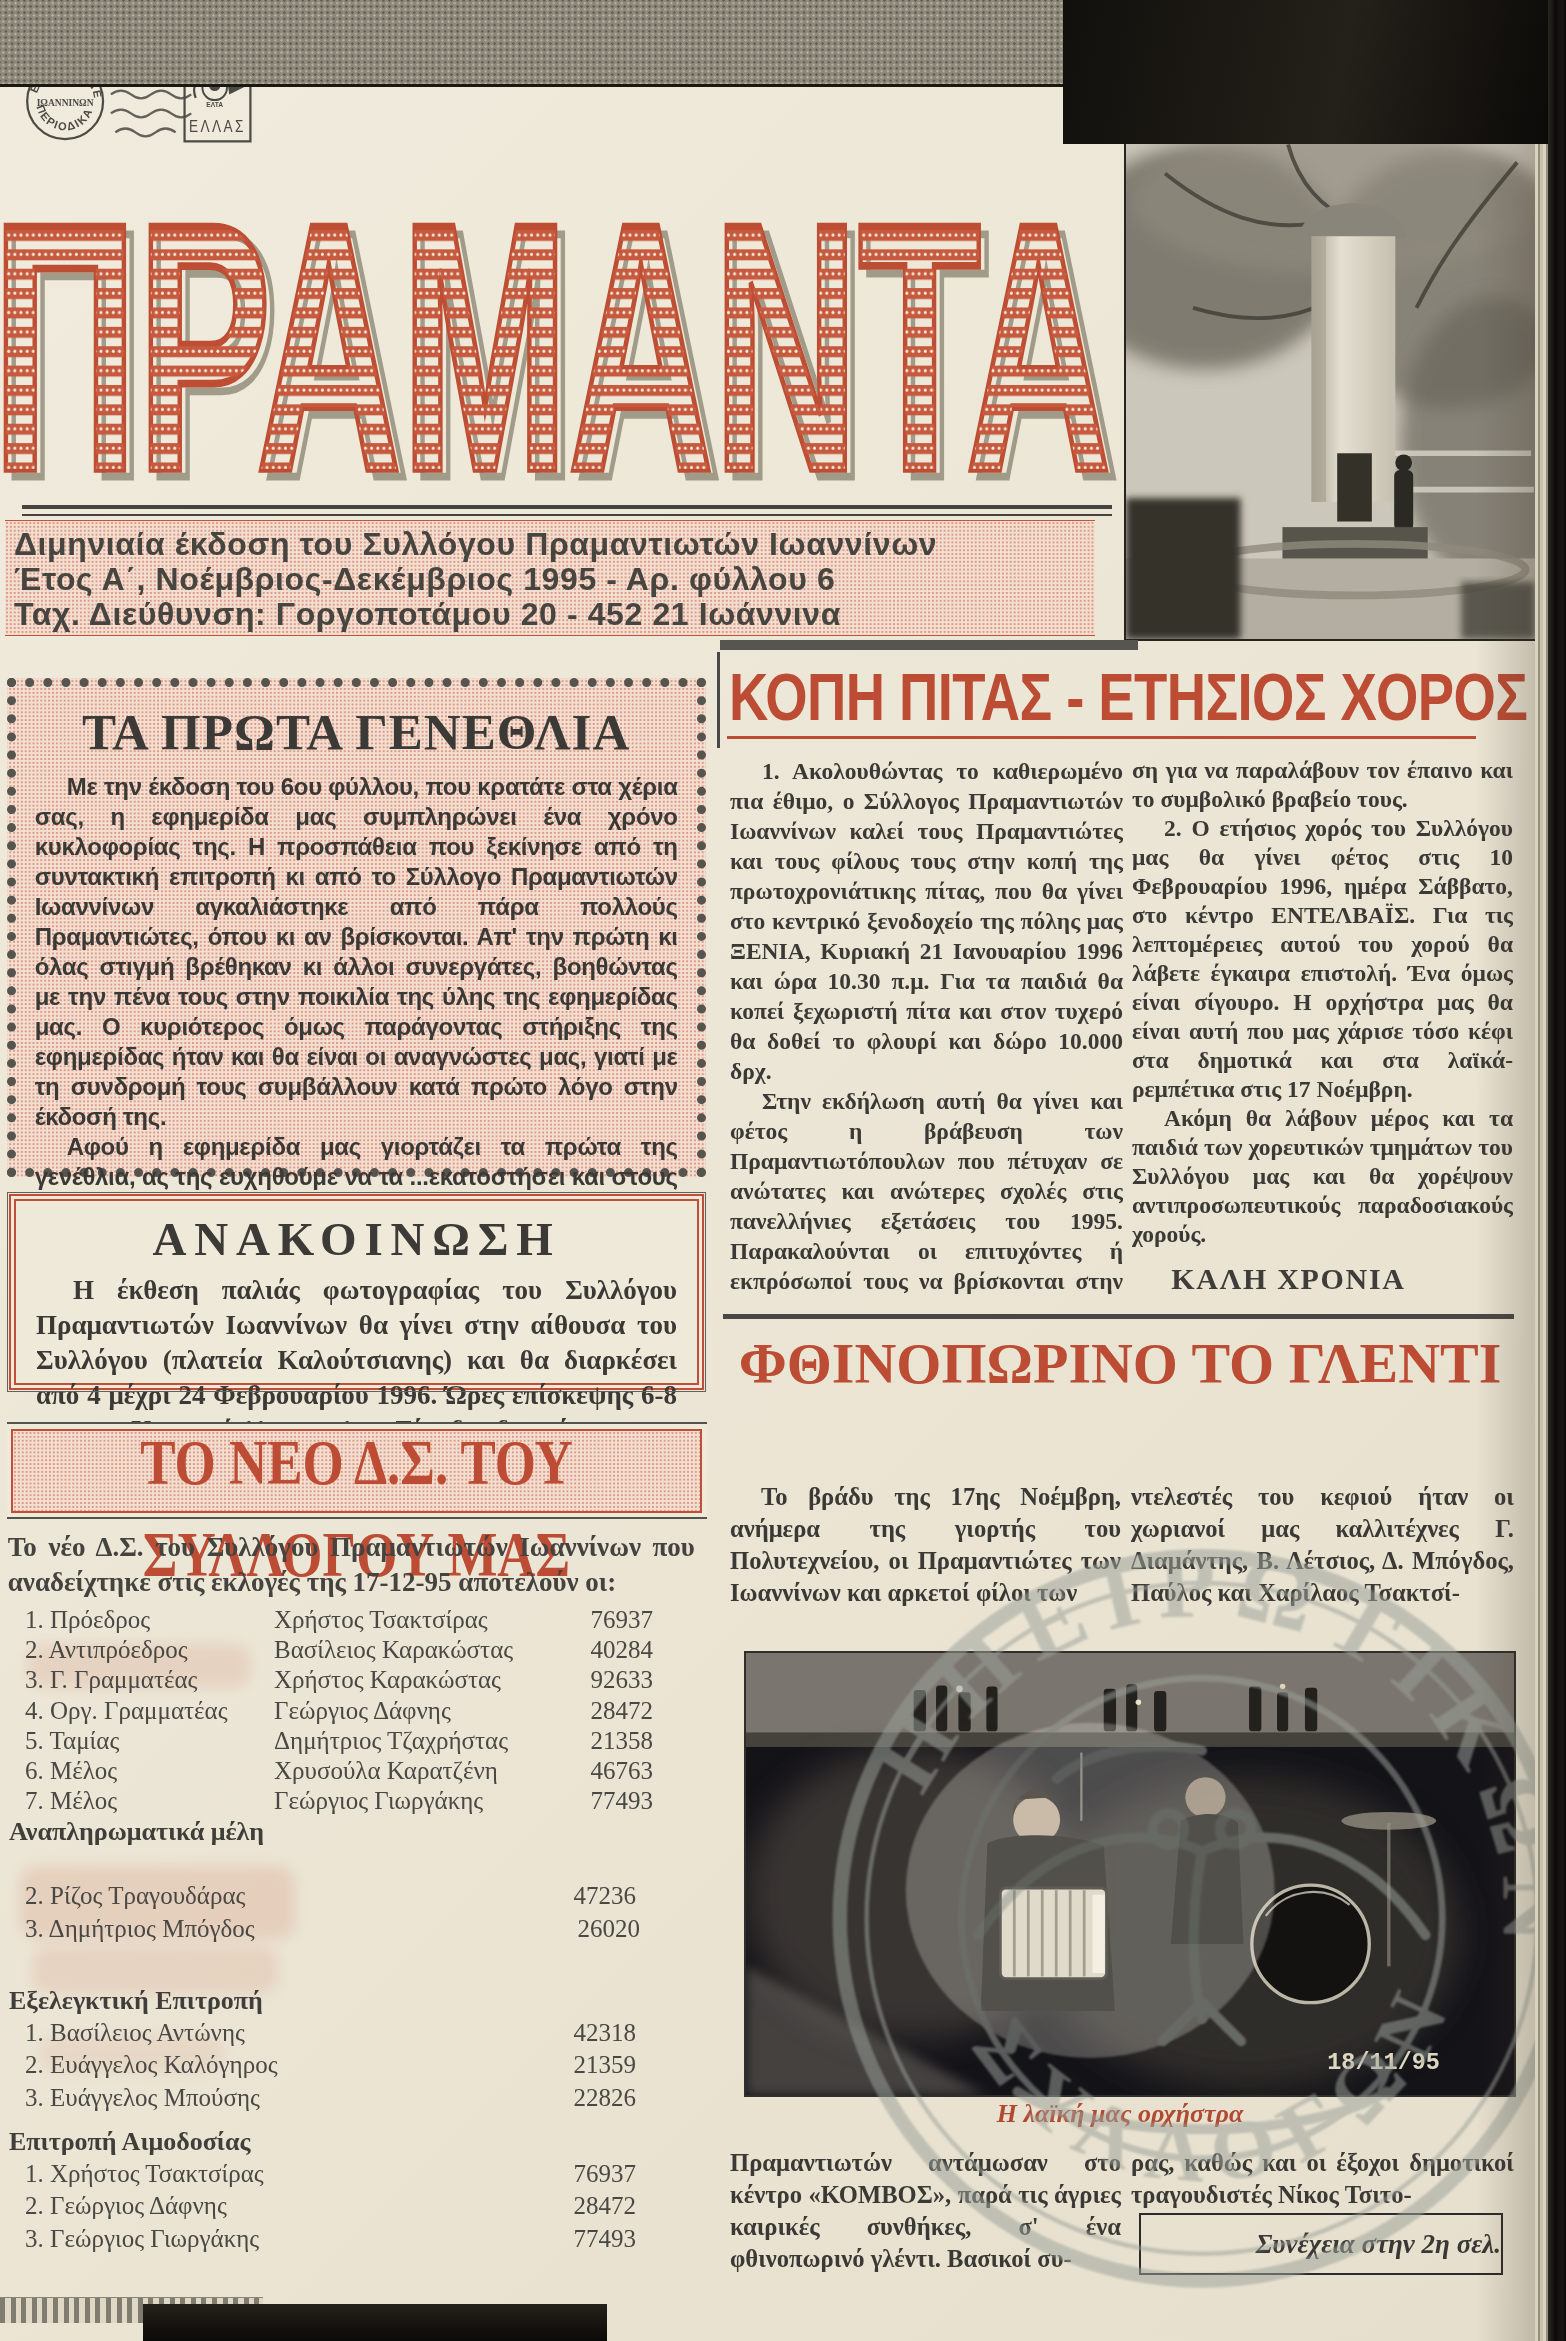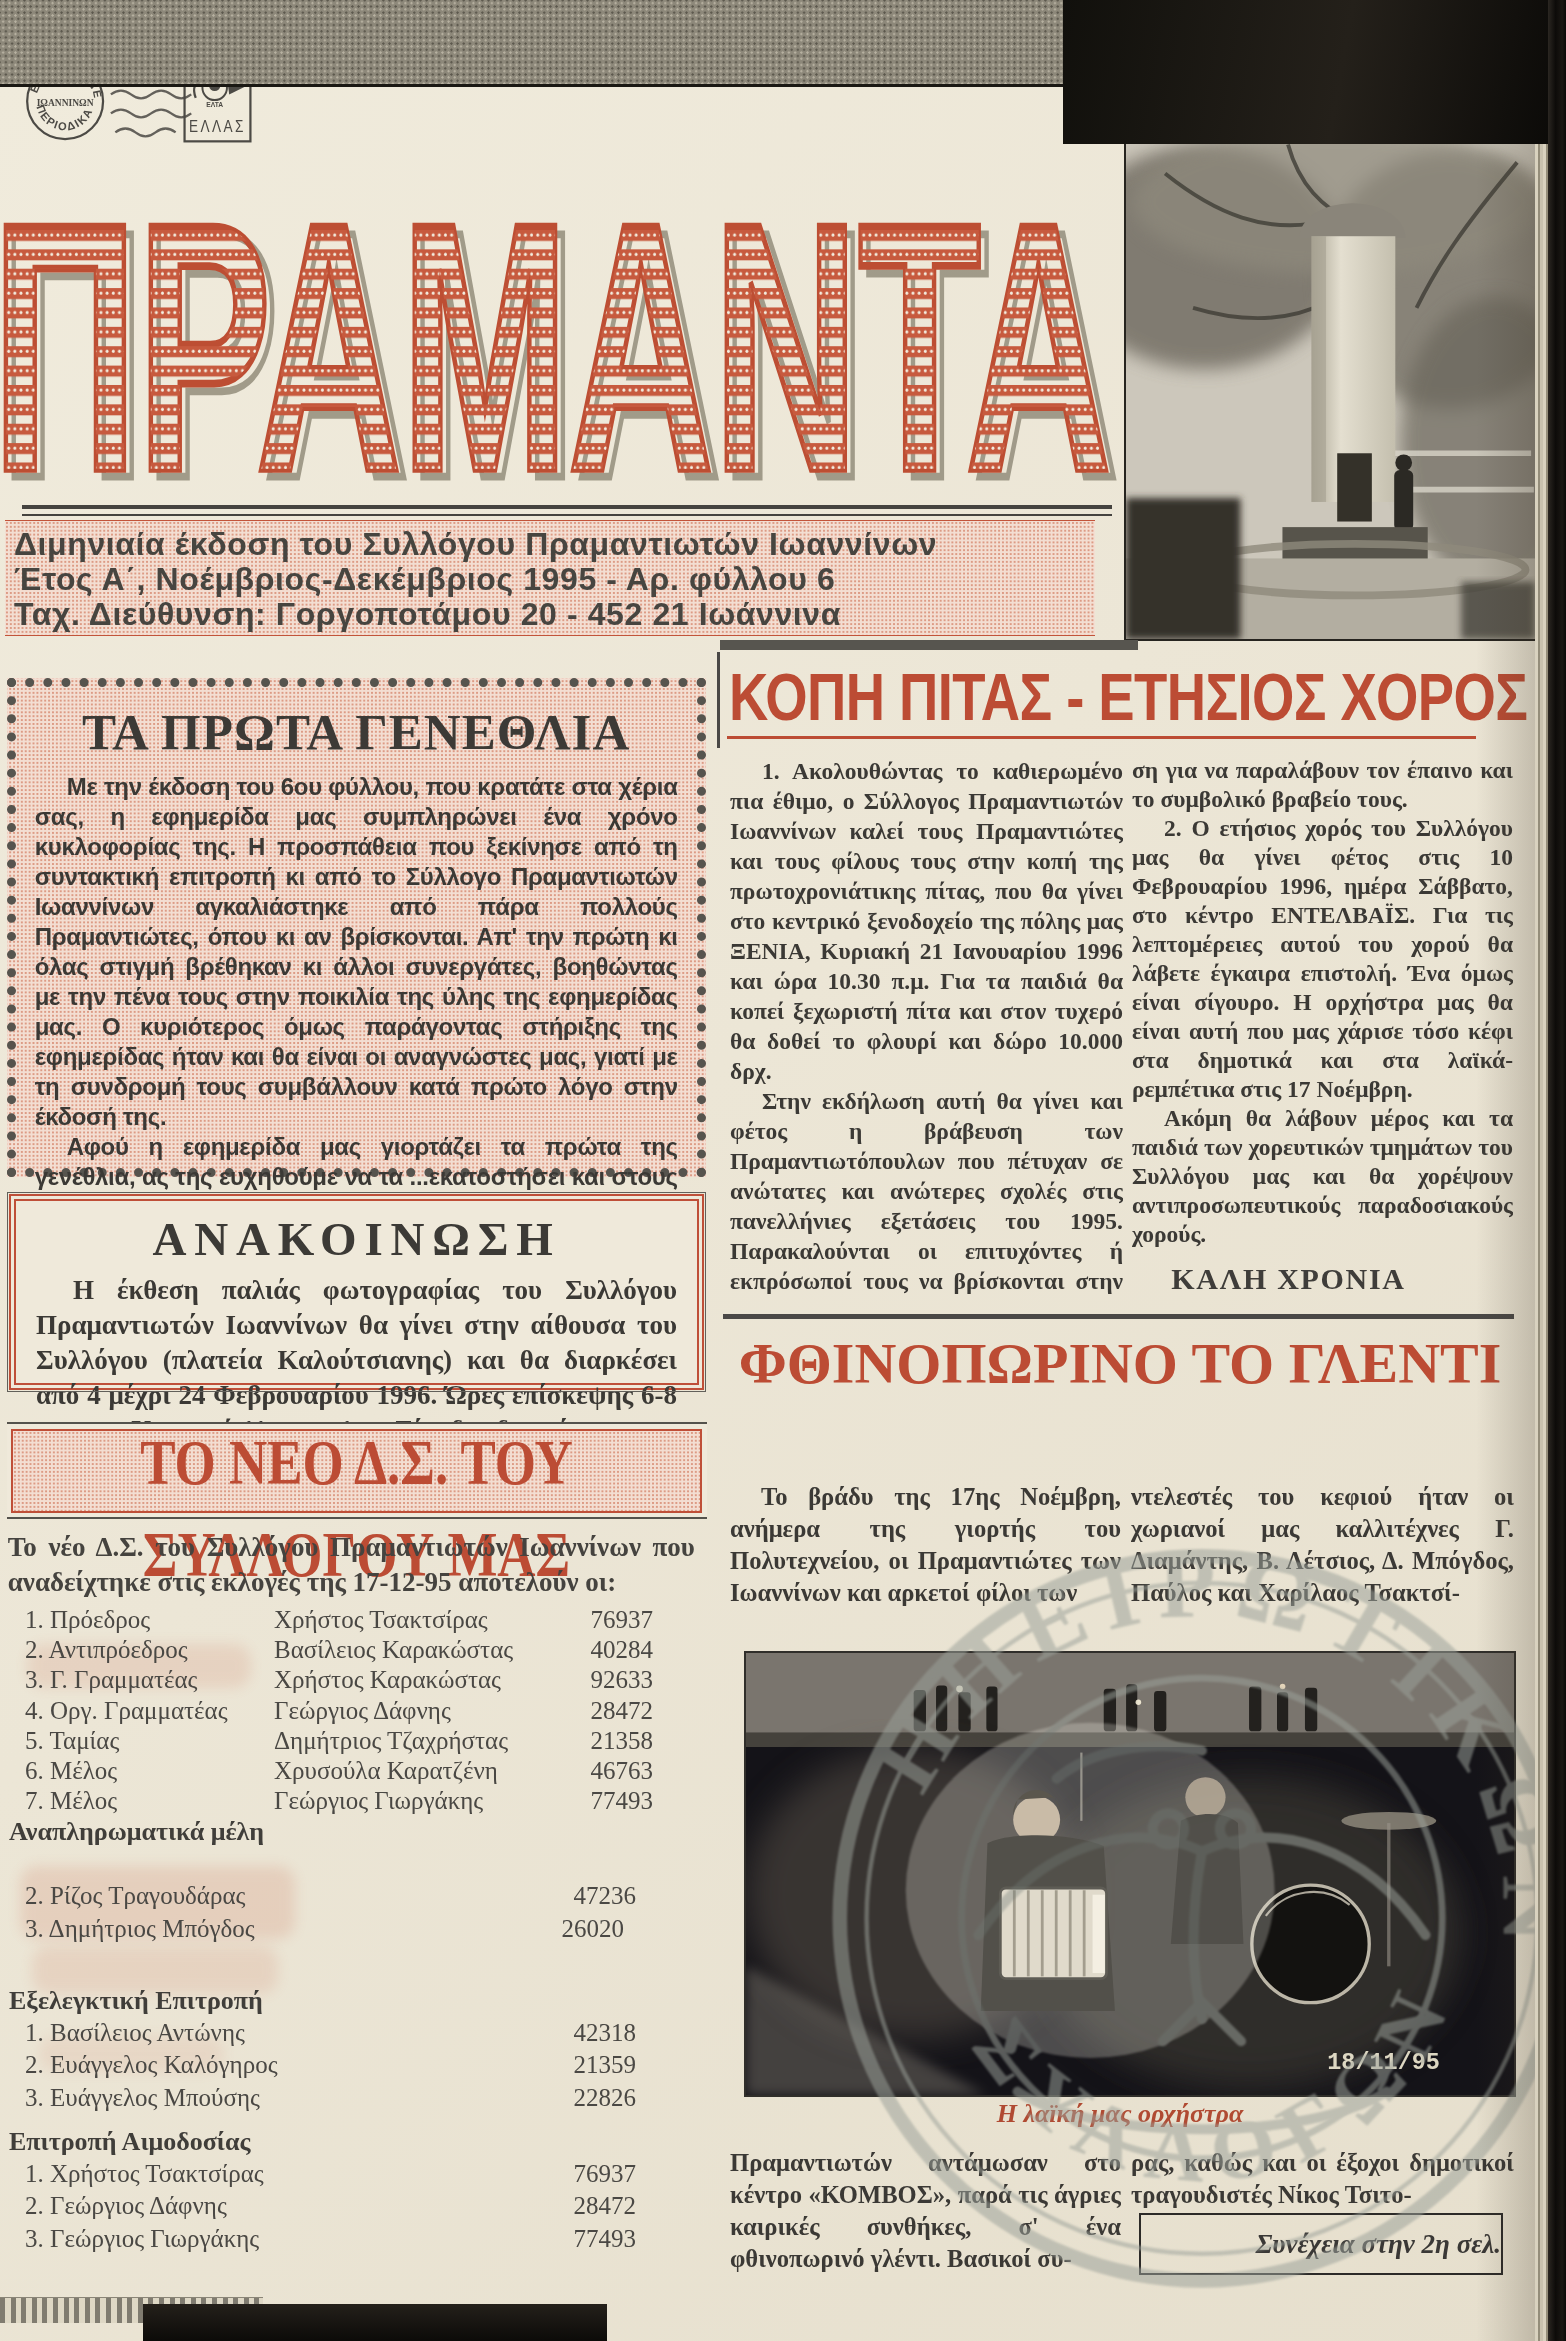--- a/index.html
+++ b/index.html
@@ -192,21 +192,21 @@
 </div>
 
 <div class="abs listhead" style="left:9px;top:1817px;z-index:2;">Αναπληρωματικά μέλη</div>
 <div class="abs" style="left:0;top:1850px;width:705px;height:101px;z-index:2;">
   <div class="row listfont" style="top:32px;width:100%;">
       <span class="role">2. Ρίζος Τραγουδάρας</span>
       <span class="pnum" style="left:514px;width:106px;">47236</span>
     </div>
   <div class="row listfont" style="top:65px;width:100%;">
       <span class="role">3. Δημήτριος Μπόγδος</span>
-      <span class="pnum" style="left:502px;width:106px;">26020</span>
+      <span class="pnum" style="left:518px;width:106px;">26020</span>
     </div>
 </div>
 
 <div class="abs listhead" style="left:9px;top:1986px;z-index:2;">Εξελεγκτική Επιτροπή</div>
 <div class="abs" style="left:0;top:2019px;width:705px;height:101px;z-index:2;">
   <div class="row listfont" style="top:0;width:100%;">
       <span class="role">1. Βασίλειος Αντώνης</span>
       <span class="pnum" style="left:514px;width:106px;">42318</span>
     </div>
   <div class="row listfont" style="top:32px;width:100%;">

